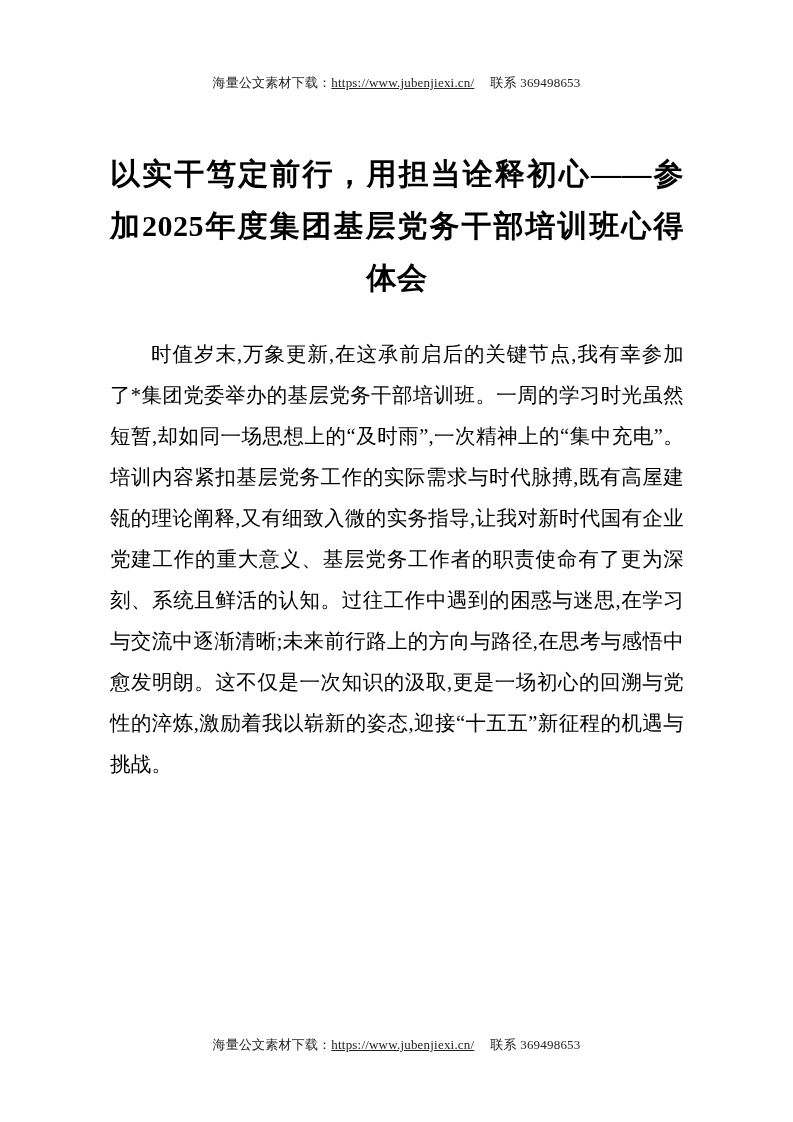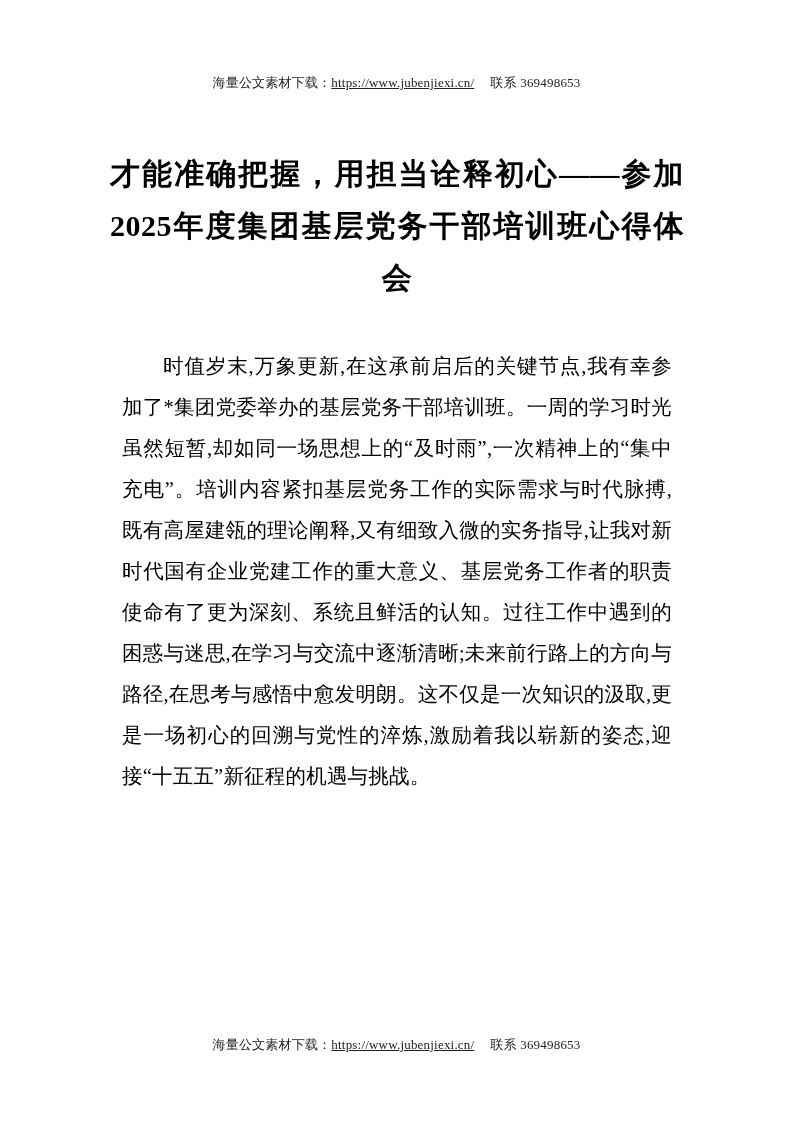--- a/index.html
+++ b/index.html
@@ -54,21 +54,21 @@
     letter-spacing: 0.5px;
     font-family: "Liberation Serif", "DejaVu Serif", serif;
   }
   .body-area {
     position: absolute;
     top: 334px;
     left: 110px;
     width: 574px;
   }
   p.para {
-    margin: 12px;
+    margin: 0;
     font-size: 20.5px;
     line-height: 41px;
     text-align: justify;
     text-indent: 41px;
     letter-spacing: 0.2px;
   }
   p.para + p.para {
     margin-top: 2px;
   }
   .bold-lead {
@@ -77,21 +77,21 @@
 </style>
 </head>
 <body>
 
 <div class="page">
 
   <div class="header-note">
     <span>海量公文素材下载：</span><span class="url">https://www.jubenjiexi.cn/</span><span class="gap"></span><span>联系 369498653</span>
   </div>
 
-  <h1 class="doc-title">才能准确把握，用担当诠释初心——参加2025年度集团基层党务干部培训班心得体会</h1>
+  <h1 class="doc-title">以实干笃定前行，用担当诠释初心——参加2025年度集团基层党务干部培训班心得体会</h1>
 
   <div class="body-area">
     <p class="para"><span>时值岁末,万象更新,在这承前启后的关键节点,我有幸参加了*集团党委举办的基层党务干部培训班。一周的学习时光虽然短暂,却如同一场思想上的“及时雨”,一次精神上的“集中充电”。培训内容紧扣基层党务工作的实际需求与时代脉搏,既有高屋建瓴的理论阐释,又有细致入微的实务指导,让我对新时代国有企业党建工作的重大意义、基层党务工作者的职责使命有了更为深刻、系统且鲜活的认知。过往工作中遇到的困惑与迷思,在学习与交流中逐渐清晰;未来前行路上的方向与路径,在思考与感悟中愈发明朗。这不仅是一次知识的汲取,更是一场初心的回溯与党性的淬炼,激励着我以崭新的姿态,迎接“十五五”新征程的机遇与挑战。</span></p>
   </div>
 
   <div class="footer-note">
     <span>海量公文素材下载：</span><span class="url">https://www.jubenjiexi.cn/</span><span class="gap"></span><span>联系 369498653</span>
   </div>
 
 </div>

